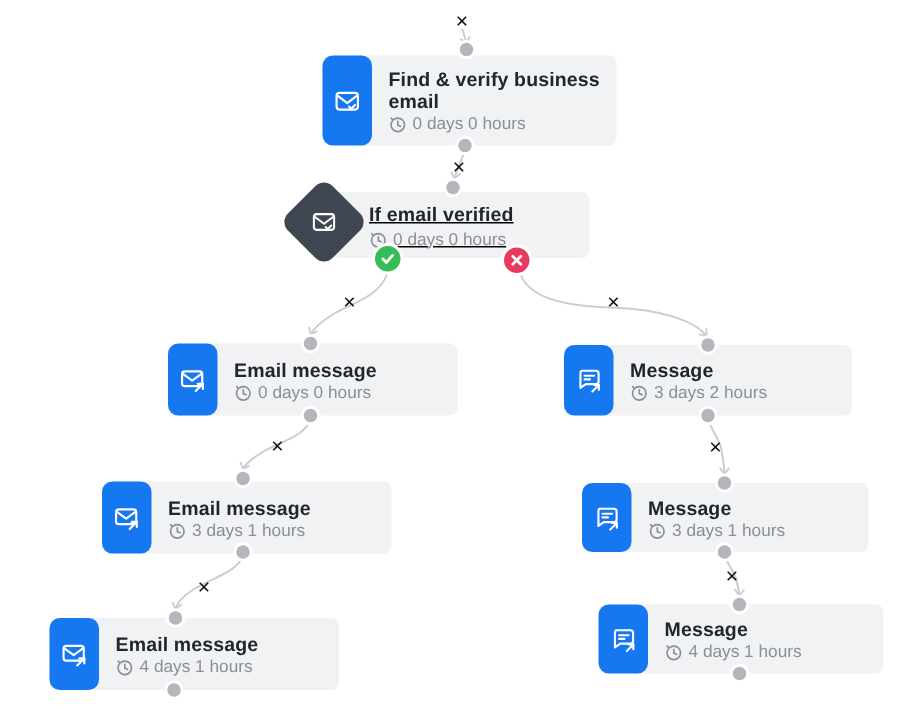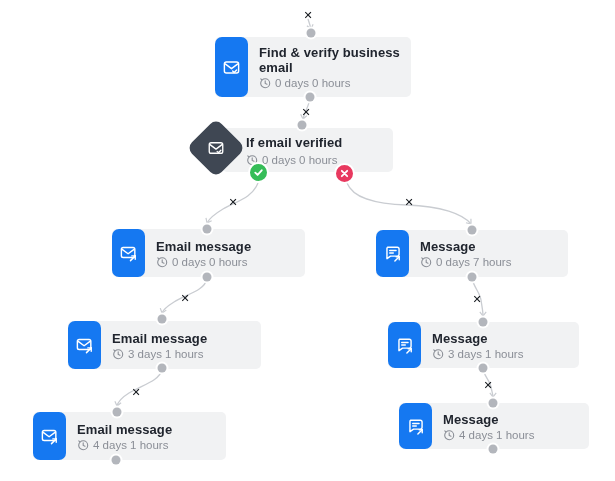--- a/index.html
+++ b/index.html
@@ -53,21 +53,21 @@
     border-radius:8px;
     transform:rotate(45deg);
     z-index:3;
     display:flex; align-items:center; justify-content:center;
     cursor:pointer;
   }
   .diamond .inner { transform:rotate(-45deg); display:flex; }
 
   .if-body {
     position:absolute; left:24px; top:0; bottom:0; right:8px;
-    display:flex; flex-direction:column; justify-content:center; gap:4px;
+    display:flex; flex-direction:column; justify-content:center; gap:4px;text-decoration:underline;
   }
 
   
   .badge {
     position:absolute;
     width:21px; height:21px;
     border-radius:50%;
     border:2px solid #ffffff;
     display:flex; align-items:center; justify-content:center;
     z-index:4; cursor:pointer;
@@ -248,21 +248,21 @@
       </svg>
     </div>
     <div class="node-body">
       <div class="node-title">Message</div>
       <div class="node-delay">
         <svg width="12" height="12" viewBox="0 0 12 12" fill="none" stroke="#8a8e96" stroke-width="1.1" stroke-linecap="round">
           <circle cx="6.2" cy="6.2" r="4.5"></circle>
             <path d="M6.2 3.9 V6.4 L8 7.2"></path>
             <path d="M2.6 2.6 L1.8 1.8"></path>
         </svg>
-        <span>0 days 7 hours</span>
+        <span>3 days 2 hours</span>
       </div>
     </div>
   </div>
 
   <div class="node" style="left:388px;top:322px;width:191px;height:46px">
     <div class="node-icon">
       <svg width="19" height="19" viewBox="0 0 24 24" fill="none" stroke="#ffffff" stroke-width="1.8" stroke-linecap="round" stroke-linejoin="round">
         <path d="M6 4 H18 a2.3 2.3 0 0 1 2.3 2.3 V13 a2.3 2.3 0 0 1 -2.3 2.3 H9.5 L5 18.5 V6.3 A2.3 2.3 0 0 1 6 4 Z"></path>
         <path d="M8.5 8.2 h8"></path>
           <path d="M8.5 11.3 h4.5"></path>

